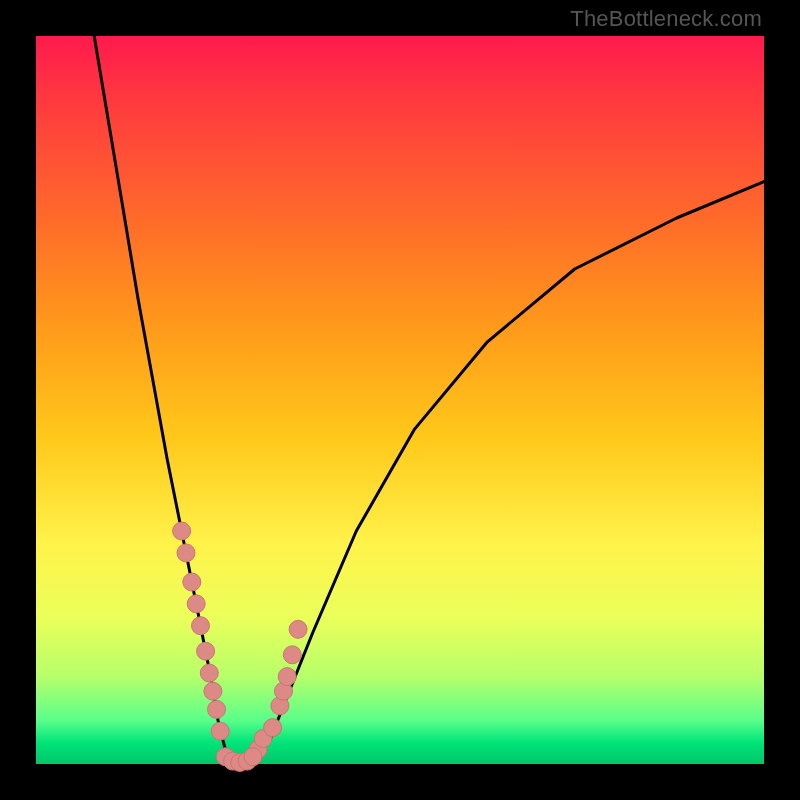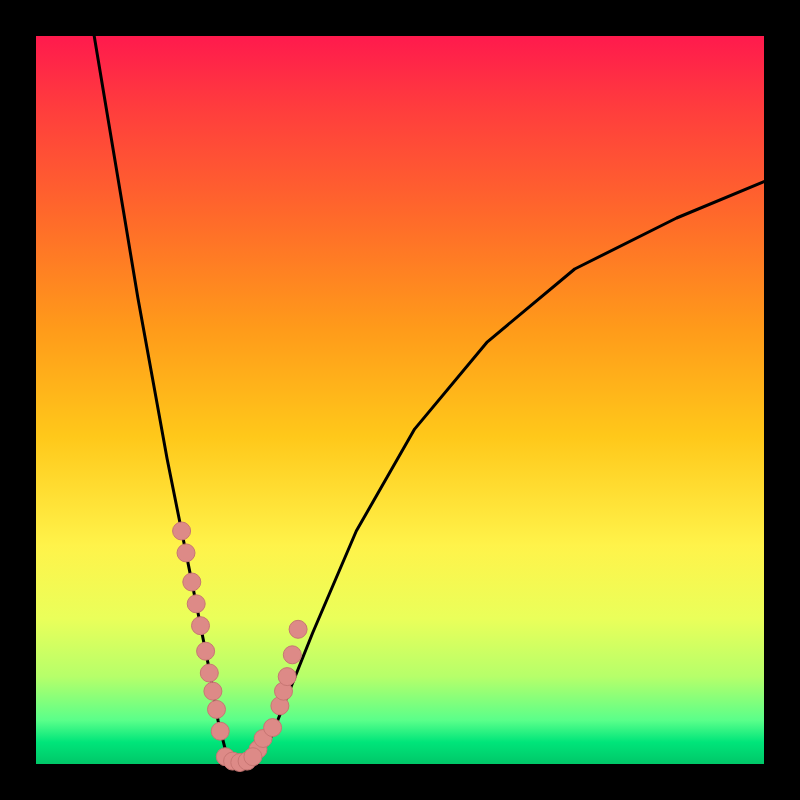--- a/index.html
+++ b/index.html
@@ -54,20 +54,21 @@
     top: 0;
     width: 728px;
     height: 728px;
     overflow: visible;
   }
 </style>
 </head>
 <body>
 
 <div class="frame">
+  <div class="watermark">TheBottleneck.com</div>
 
   <div class="plot-area">
     <svg class="curve" viewBox="0 0 728 728">
       <path id="curve-path" fill="none" stroke="#000000" stroke-width="3" stroke-linejoin="round" stroke-linecap="round" d="M58.2 0.0 L72.8 87.4 L87.4 174.7 L101.9 262.1 L116.5 342.2 L131.0 422.2 L145.6 495.0 L152.9 531.4 L160.2 567.8 L167.4 604.2 L174.7 640.6 L178.4 662.5 L182.0 684.3 L185.6 698.9 L189.3 713.4 L196.6 720.7 L203.8 728.0 L211.1 728.0 L218.4 720.7 L233.0 706.2 L247.5 669.8 L276.6 597.0 L320.3 495.0 L378.6 393.1 L451.4 305.8 L538.7 233.0 L640.6 182.0 L728.0 145.6"></path>
       <g id="markers-left">
           <circle cx="145.6" cy="495.0" r="9" fill="#dd8a87" stroke="#c77673" stroke-width="1"></circle>
           <circle cx="150.0" cy="516.9" r="9" fill="#dd8a87" stroke="#c77673" stroke-width="1"></circle>
           <circle cx="155.8" cy="546.0" r="9" fill="#dd8a87" stroke="#c77673" stroke-width="1"></circle>
           <circle cx="160.2" cy="567.8" r="9" fill="#dd8a87" stroke="#c77673" stroke-width="1"></circle>
           <circle cx="164.5" cy="589.7" r="9" fill="#dd8a87" stroke="#c77673" stroke-width="1"></circle>

